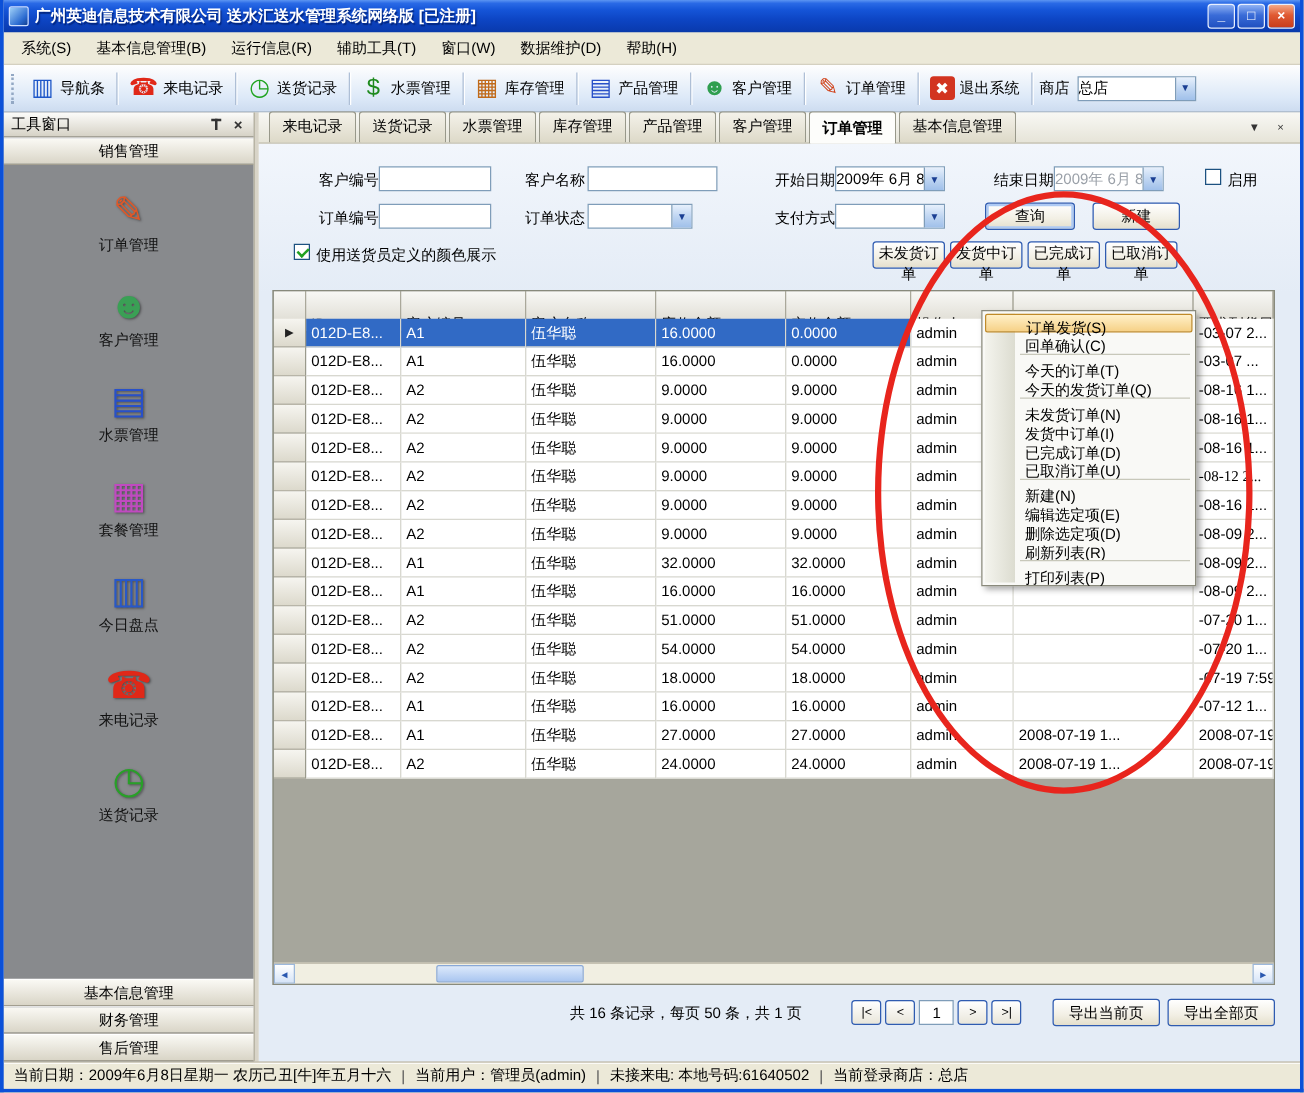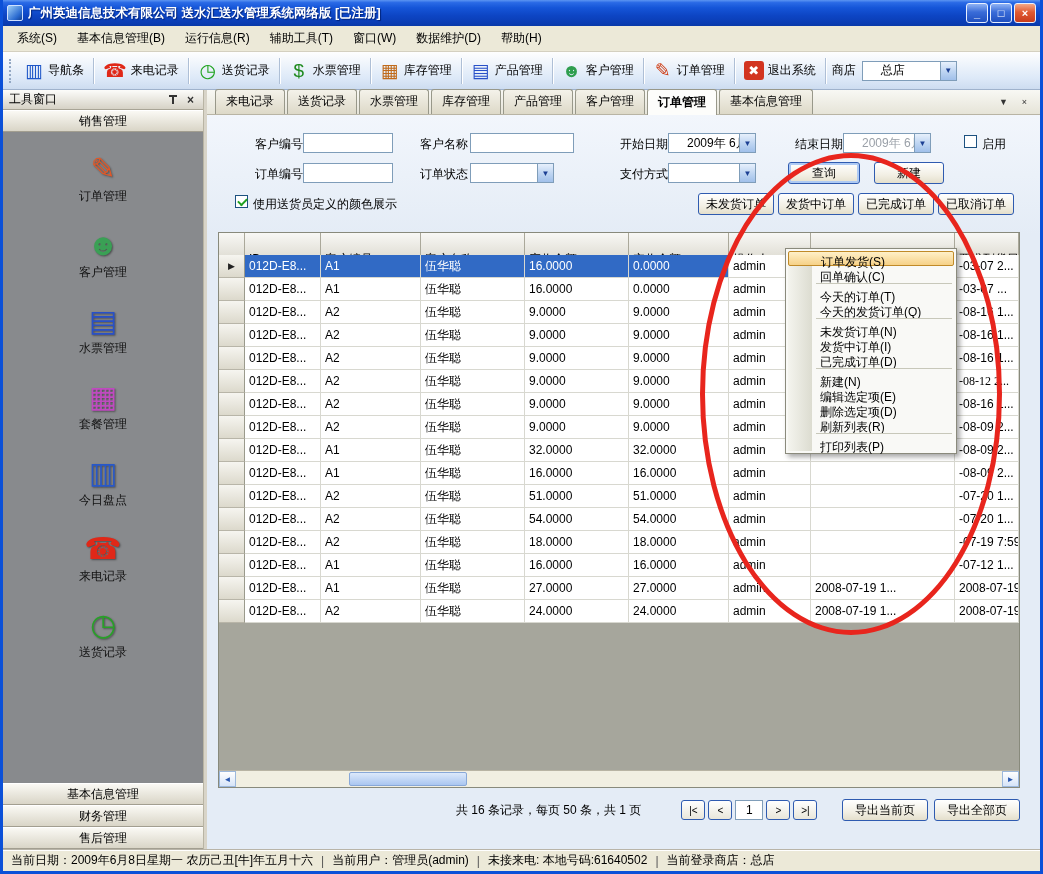--- a/index.html
+++ b/index.html
@@ -23,21 +23,21 @@
 .toolbar{height:38px;background:linear-gradient(180deg,#fefefe,#dde9f8 70%,#cddcf0);border-bottom:1px solid #9fb2cc;
   display:flex;align-items:center;padding:0 6px}
 .tb-buttons{display:flex;align-items:center;height:100%}
 .grip{width:3px;height:24px;border-left:2px dotted #93a8c4;margin-right:5px}
 .tool-btn{display:flex;align-items:center;gap:4px;padding:3px 7px;white-space:nowrap}
 .tool-icon{font-size:19px;line-height:20px;min-width:20px;text-align:center}
 .tool-icon.boxed{width:19px;height:19px;border-radius:3px;display:inline-flex;align-items:center;justify-content:center;font-size:13px}
 .tool-sep{width:1px;height:26px;background:#aebfd6;box-shadow:1px 0 0 #fff;margin:0 2px}
 .store-group{display:flex;align-items:center;gap:6px;margin-left:4px}
 .combo{display:flex;align-items:center;background:#fff;border:1px solid #7f9db9;height:20px}
-.combo .val{flex:1;padding:0 18px;overflow:hidden;white-space:nowrap}
+.combo .val{flex:1;padding:0 0;overflow:hidden;white-space:nowrap}
 .combo .arrow{width:16px;height:18px;border-left:1px solid #7f9db9;color:#1b3f93;font-size:8px;
   display:flex;align-items:center;justify-content:center;
   background:linear-gradient(180deg,#e7f0fc,#c0d6f2 50%,#a0c0ea)}
 
 .main{display:flex;height:759px}
 .sidebar{width:200px;display:flex;flex-direction:column;background:#888a8d}
 .tw-header{height:20px;background:linear-gradient(#fcfcfa,#d6d2c6);border-bottom:1px solid #a8a496;
   display:flex;align-items:center;padding:0 6px;gap:6px}
 .tw-title{flex:1}
 .pin{position:relative;width:11px;height:11px}
@@ -67,21 +67,21 @@
 .finput{position:absolute;height:20px;border:1px solid #7f9db9;background:#fff;padding:0 3px;font-size:12px;font-family:inherit}
 .fcombo{position:absolute;height:20px}
 .fcombo.disabled .val{color:#9aa0a8}
 .cb{position:absolute;width:13px;height:13px;background:#fff;border:1px solid #1c5180}
 .cb.checked::after{content:"";position:absolute;left:2px;top:2px;width:7px;height:4px;
   border-left:2px solid #21a121;border-bottom:2px solid #21a121;transform:rotate(-45deg)}
 .xbtn{position:relative;height:22px;border:1px solid #2f5bb0;border-radius:3px;font-size:12px;font-family:inherit;
   background:linear-gradient(#ffffff,#f2efe4 60%,#e4dfcc);cursor:default}
 .xbtn.focus{box-shadow:inset 0 0 0 2px #aecaf4}
 .abs{position:absolute}
-.sbtn{width:76px;height:22px}
+.sbtn{width:58px;height:22px}
 .status-filter{position:absolute;left:491px;top:78px;display:flex;gap:4px}
 
 .grid{position:absolute;left:11px;top:117px;width:802px;height:556px;border:1px solid #888a7c;background:#a6a69c;overflow:hidden}
 .ghead{display:flex;height:22px}
 .hcell{background:linear-gradient(#f8f8f5,#d8d5ca);border-right:1px solid #aaa89a;border-bottom:1px solid #88887a;
   padding:16px 4px;line-height:21px;font-size:12px;overflow:hidden;white-space:nowrap}
 .grow{display:flex;height:23px}
 .rsel{background:linear-gradient(#f6f5f0,#dcd9cc);border-right:1px solid #9a9a8c;border-bottom:1px solid #b8b5a8;
   display:flex;align-items:center;justify-content:center;font-size:9px;color:#222}
 .cell{background:#fff;border-right:1px solid #d8d8d0;border-bottom:1px solid #d8d8d0;
@@ -509,20 +509,21 @@
         <div class="cmenu">
             <div class="cmenu-item hl">订单发货(S)</div>
             <div class="cmenu-item">回单确认(C)</div>
             <div class="cmenu-sep"></div>
             <div class="cmenu-item">今天的订单(T)</div>
             <div class="cmenu-item">今天的发货订单(Q)</div>
             <div class="cmenu-sep"></div>
             <div class="cmenu-item">未发货订单(N)</div>
             <div class="cmenu-item">发货中订单(I)</div>
             <div class="cmenu-item">已完成订单(D)</div>
+            <div class="cmenu-item">已取消订单(U)</div>
             <div class="cmenu-sep"></div>
             <div class="cmenu-item">新建(N)</div>
             <div class="cmenu-item">编辑选定项(E)</div>
             <div class="cmenu-item">删除选定项(D)</div>
             <div class="cmenu-item">刷新列表(R)</div>
             <div class="cmenu-sep"></div>
             <div class="cmenu-item">打印列表(P)</div>
           </div>
 
         <div class="pager">

